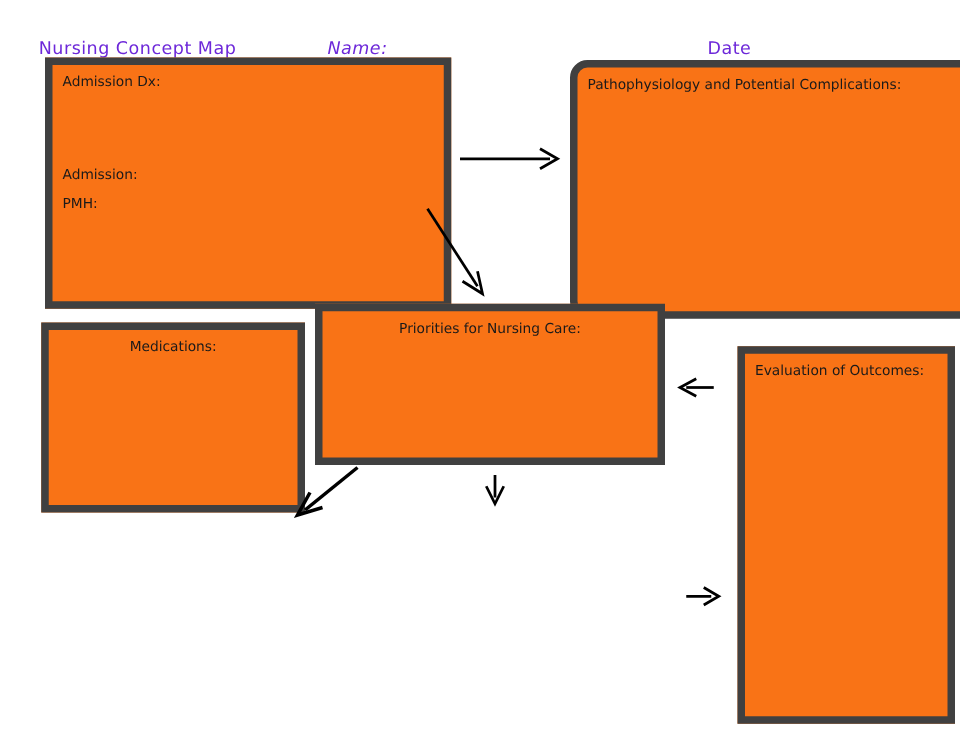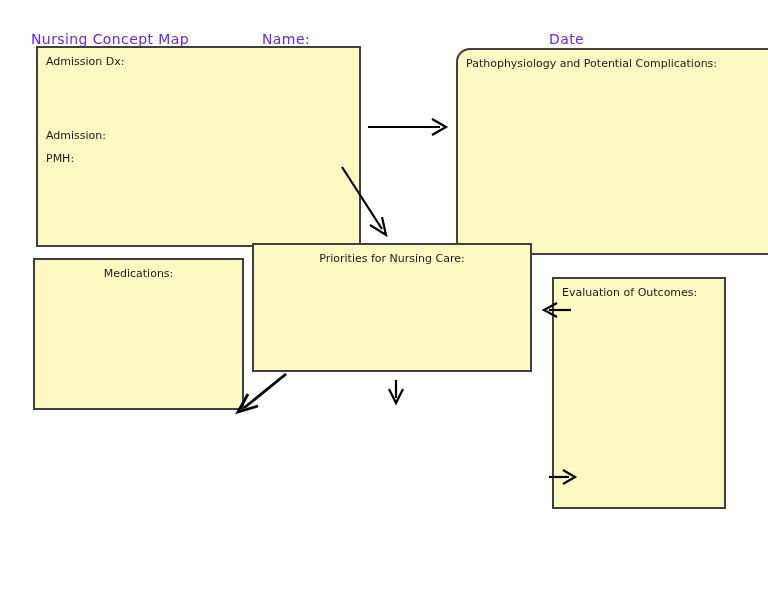--- a/index.html
+++ b/index.html
@@ -18,28 +18,28 @@
 
   
   .hdr {
     position: absolute;
     color: #6d28d9;
     font-size: 14px;
     letter-spacing: 0.4px;
     white-space: nowrap;
   }
   #title-label   { left: 31px;  top: 31px; }
-  #name-label    { left: 262px; top: 31px; }
-  #date-label    { left: 549px; top: 31px; }
+  #name-label    { left: 262px; top: 31px; font-style: italic; }
+  #date-label    { left: 566px; top: 31px; }
 
   
   .box {
     position: absolute;
-    background: #fef9c3;
-    border: 2px solid #404040;
+    background: #f97316;
+    border: 6px solid #404040;
     box-sizing: border-box;
   }
   .box .label {
     position: absolute;
     left: 8px;
     top: 6px;
     right: 8px;
     font-size: 11px;
     color: #1a1a1a;
     line-height: 15px;
@@ -56,21 +56,21 @@
     font-size: 11px;
     color: #1a1a1a;
   }
 
   #box-admission        { left: 36px;  top: 46px;  width: 325px; height: 201px; z-index: 2; }
   #box-patho            { left: 456px; top: 48px;  width: 332px; height: 207px; z-index: 2; border-radius: 14px; }
   #box-priorities       { left: 252px; top: 243px; width: 280px; height: 129px; z-index: 5; }
   #box-medications      { left: 33px;  top: 258px; width: 211px; height: 152px; z-index: 3; text-align: center; }
   #box-diagnostic       { left: 33px;  top: 413px; width: 224px; height: 170px; z-index: 3; }
   #box-nursingdx        { left: 273px; top: 404px; width: 284px; height: 177px; z-index: 3; }
-  #box-evaluation       { left: 552px; top: 277px; width: 174px; height: 232px; z-index: 3; }
+  #box-evaluation       { left: 590px; top: 277px; width: 174px; height: 302px; z-index: 3; }
 
   
   #admission-allergies { top: 81px; }
   #admission-pmh       { top: 104px; }
 
   
   .arrow-svg {
     position: absolute;
     overflow: visible;
     z-index: 9;

